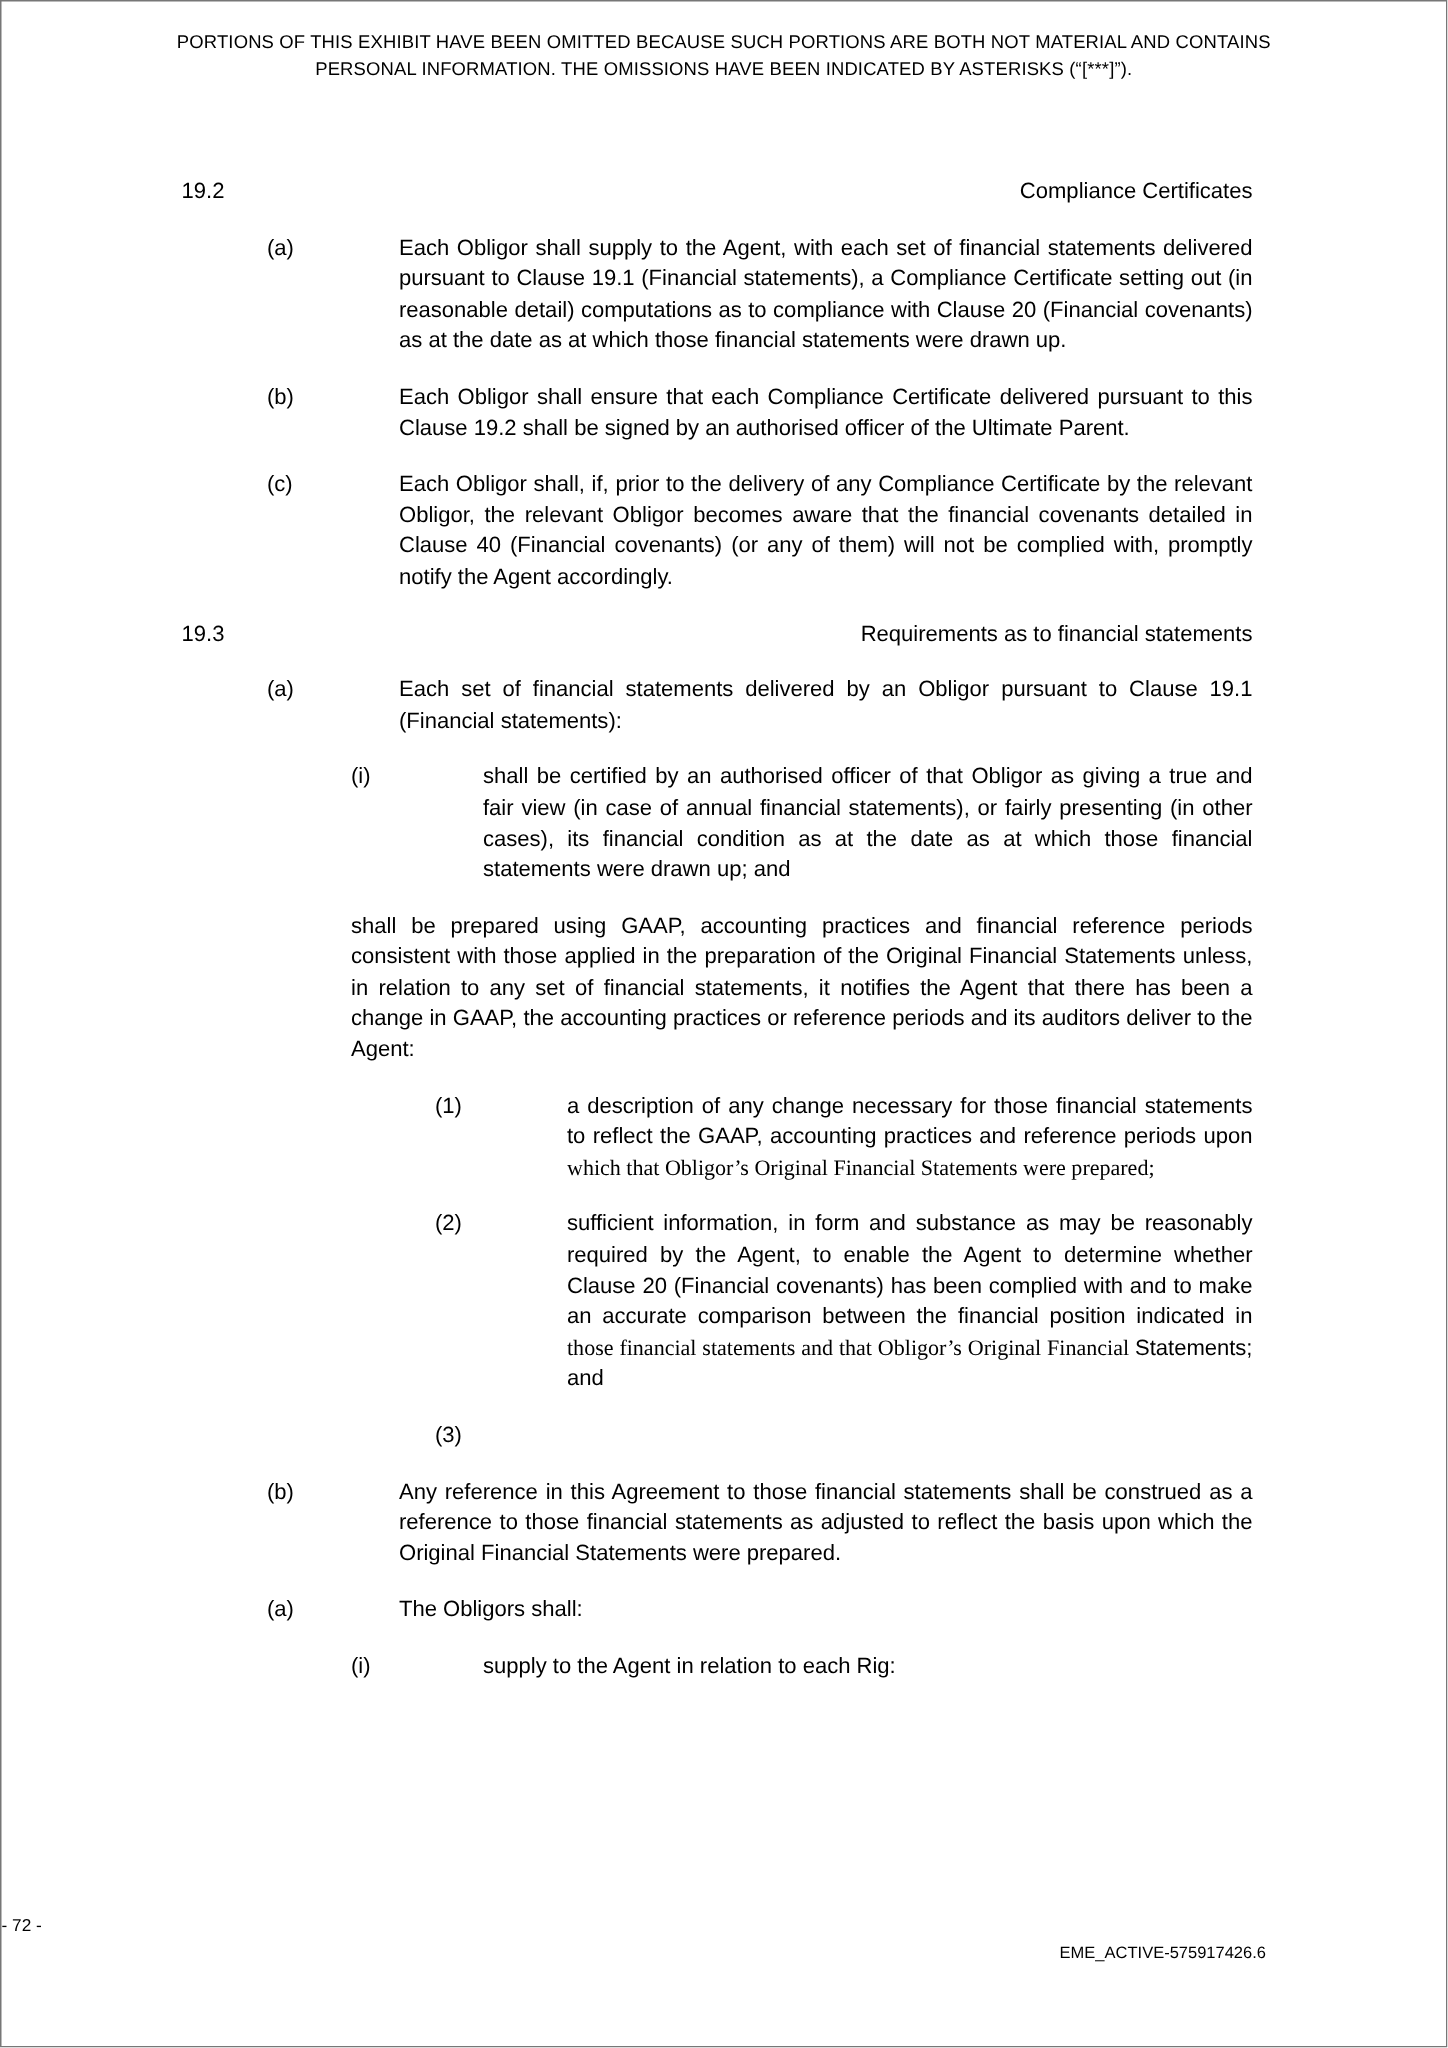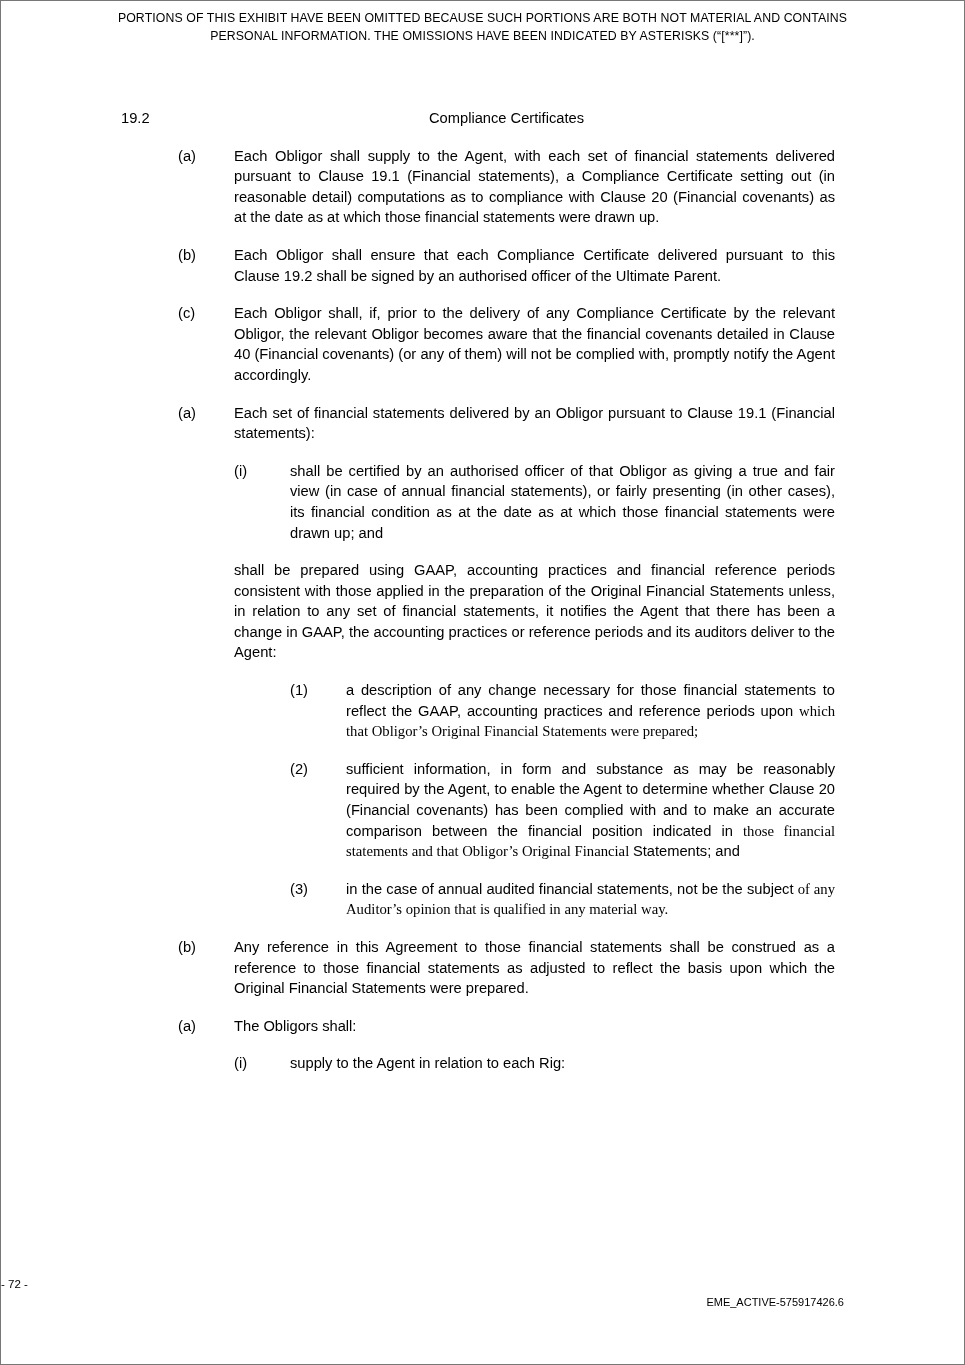--- a/index.html
+++ b/index.html
@@ -14,48 +14,49 @@
   .page {
     position: relative;
     width: 963px;
     height: 1363px;
     border: 1px solid #777;
     background: #ffffff;
     box-sizing: content-box;
     overflow: hidden;
   }
   .notice {
-    margin: 9px auto 0 auto;
+    margin: 19px auto 0 auto;
     max-width: 742px;
     text-align: center;
     font-size: 12.3px;
     line-height: 17.5px;
     letter-spacing: 0.1px;
   }
   .main {
     margin: 63px 129px 0 120px; 
     font-size: 14.7px;
     line-height: 20.6px;
   }
   .row {
     display: flex;
     margin-bottom: 17px;
+    gap: 32px;
   }
   .row .col {
     flex: 0 0 57px;
   }
   .row .lbl {
     flex: 0 0 56px;
   }
   .row .txt {
     flex: 1 1 auto;
     text-align: justify;
   }
   .row.h .txt {
-    text-align: center;
+    text-align: right;
   }
   .ind1 { margin-left: 57px; }
   .ind2 { margin-left: 113px; }
   .ind3 { margin-left: 169px; }
   .serif {
     font-family: "Liberation Serif", serif;
   }
   .footer-page {
     position: absolute;
     bottom: 74px;
@@ -93,20 +94,24 @@
     <div class="row ind1">
       <span class="lbl">(b)</span>
       <span class="txt">Each Obligor shall ensure that each Compliance Certificate delivered pursuant to this Clause 19.2 shall be signed by an authorised officer of the Ultimate Parent.</span>
     </div>
 
     <div class="row ind1">
       <span class="lbl">(c)</span>
       <span class="txt">Each Obligor shall, if, prior to the delivery of any Compliance Certificate by the relevant Obligor, the relevant Obligor becomes aware that the financial covenants detailed in Clause 40 (Financial covenants) (or any of them) will not be complied with, promptly notify the Agent accordingly.</span>
     </div>
 
+    <div class="row h">
+      <span class="col">19.3</span>
+      <span class="txt">Requirements as to financial statements</span>
+    </div>
 
     <div class="row ind1">
       <span class="lbl">(a)</span>
       <span class="txt">Each set of financial statements delivered by an Obligor pursuant to Clause 19.1 (Financial statements):</span>
     </div>
 
     <div class="row ind2">
       <span class="lbl">(i)</span>
       <span class="txt">shall be certified by an authorised officer of that Obligor as giving a true and fair view (in case of annual financial statements), or fairly presenting (in other cases), its financial condition as at the date as at which those financial statements were drawn up; and</span>
     </div>
@@ -120,21 +125,20 @@
       <span class="txt"><span>a description of any change necessary for those financial statements to reflect the GAAP, accounting practices and reference periods upon </span><span class="serif">which that Obligor’s Original Financial Statements were prepared;</span></span>
     </div>
 
     <div class="row ind3">
       <span class="lbl">(2)</span>
       <span class="txt"><span>sufficient information, in form and substance as may be reasonably required by the Agent, to enable the Agent to determine whether Clause 20 (Financial covenants) has been complied with and to make an accurate comparison between the financial position indicated in </span><span class="serif">those financial statements and that Obligor’s Original Financial </span><span>Statements; and</span></span>
     </div>
 
     <div class="row ind3">
       <span class="lbl">(3)</span>
-      <span class="txt"><span>in the case of annual audited financial statements, not be the subject </span><span class="serif">of any Auditor’s opinion that is qualified in any material way.</span></span>
     </div>
 
     <div class="row ind1">
       <span class="lbl">(b)</span>
       <span class="txt">Any reference in this Agreement to those financial statements shall be construed as a reference to those financial statements as adjusted to reflect the basis upon which the Original Financial Statements were prepared.</span>
     </div>
 
 
     <div class="row ind1">
       <span class="lbl">(a)</span>

